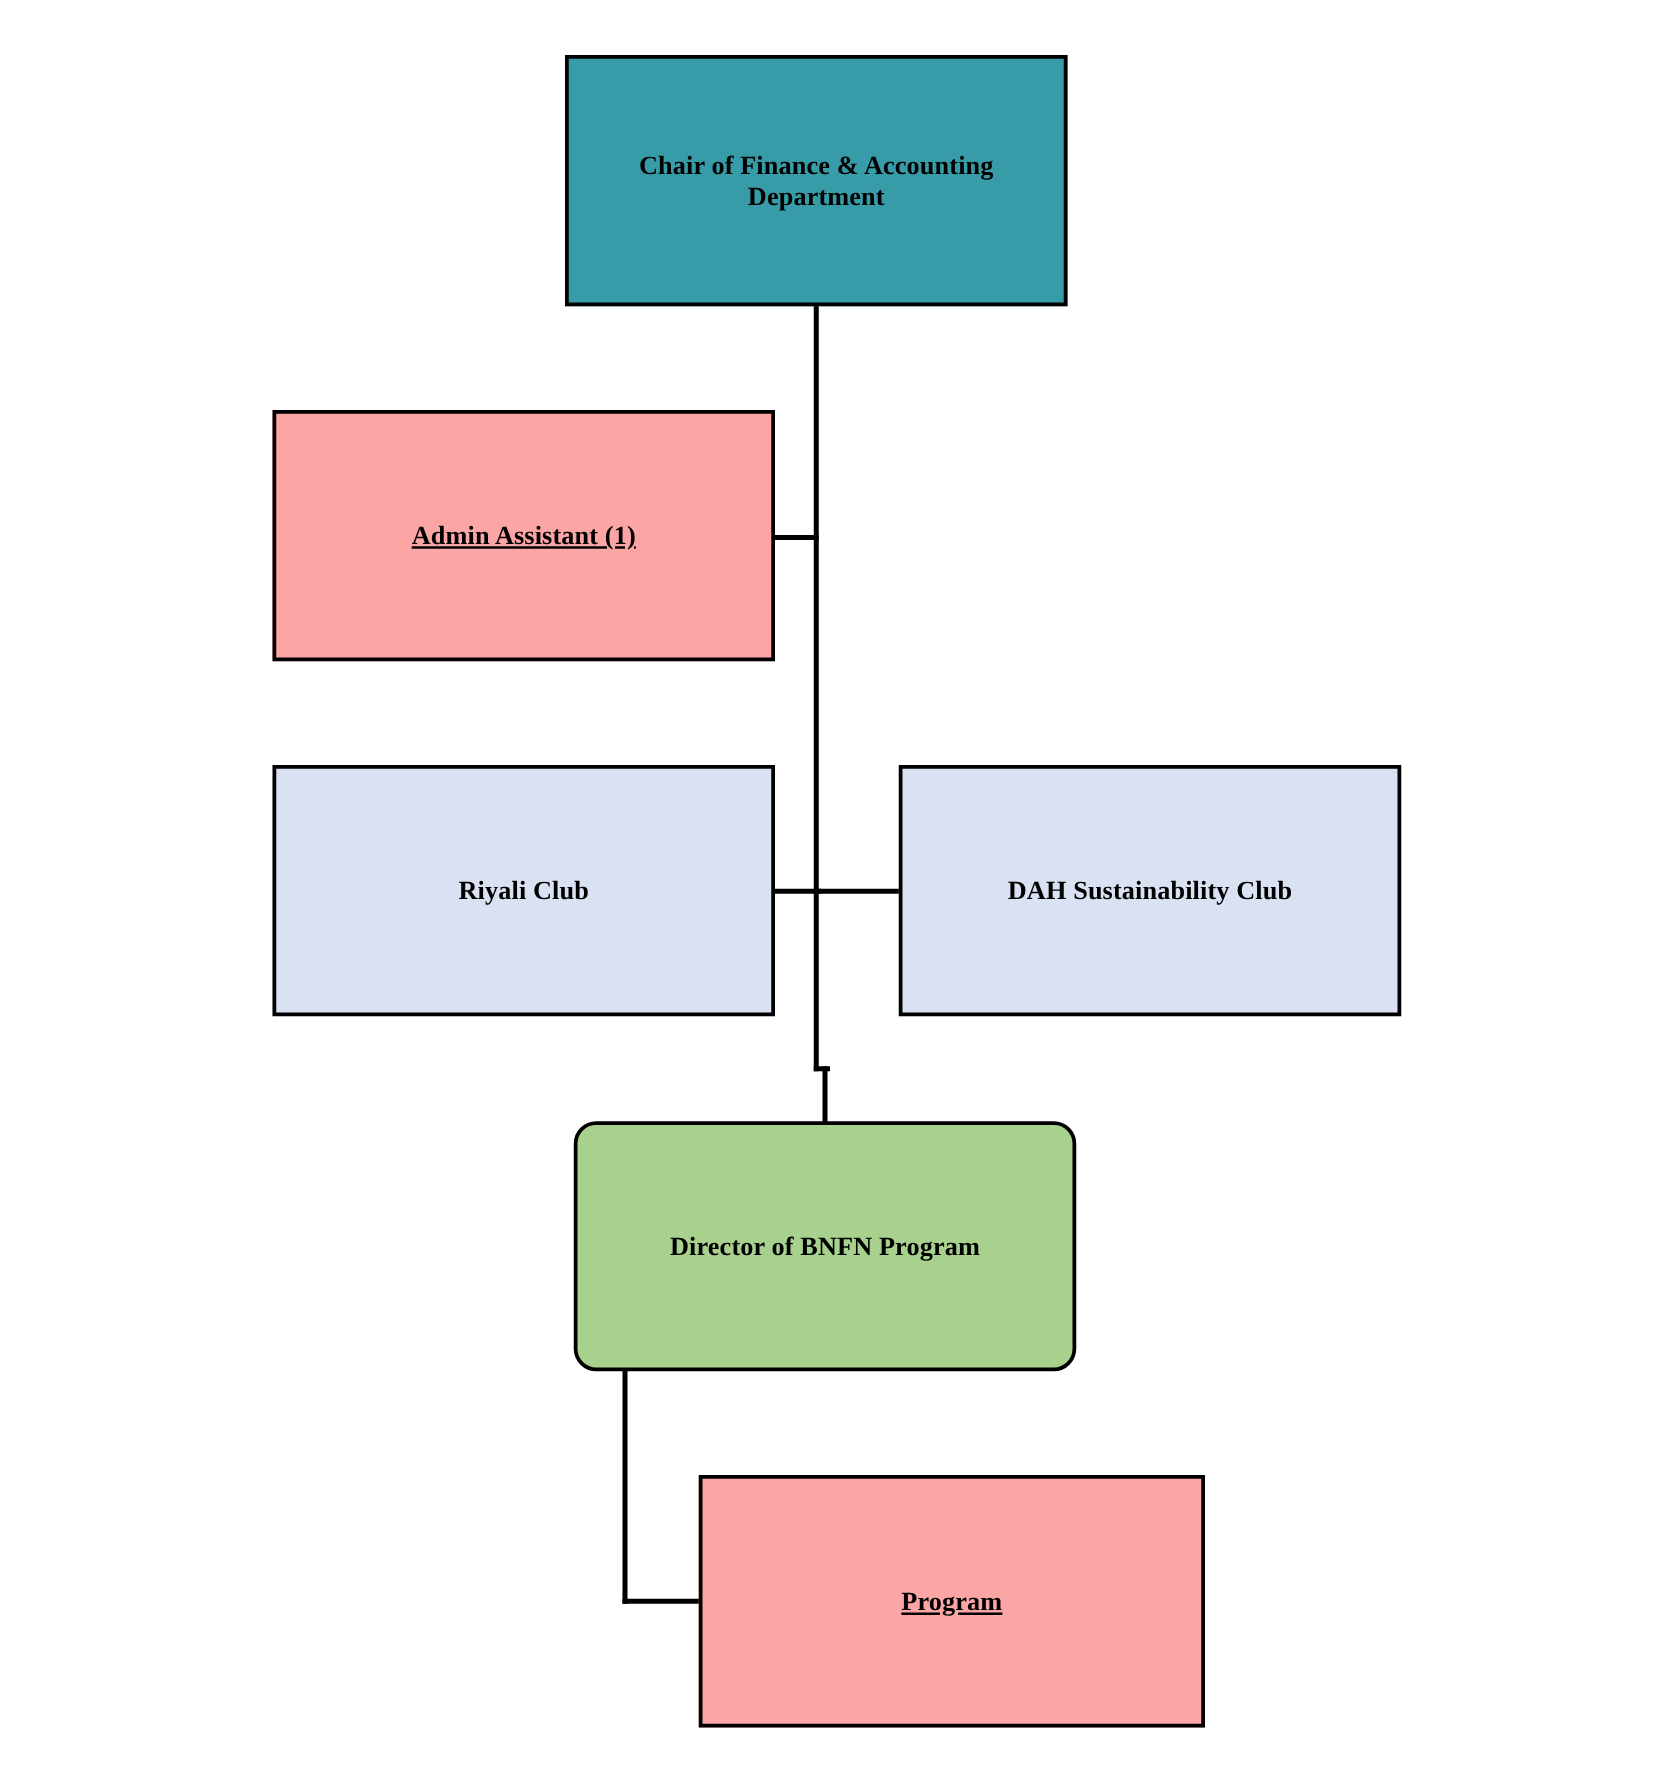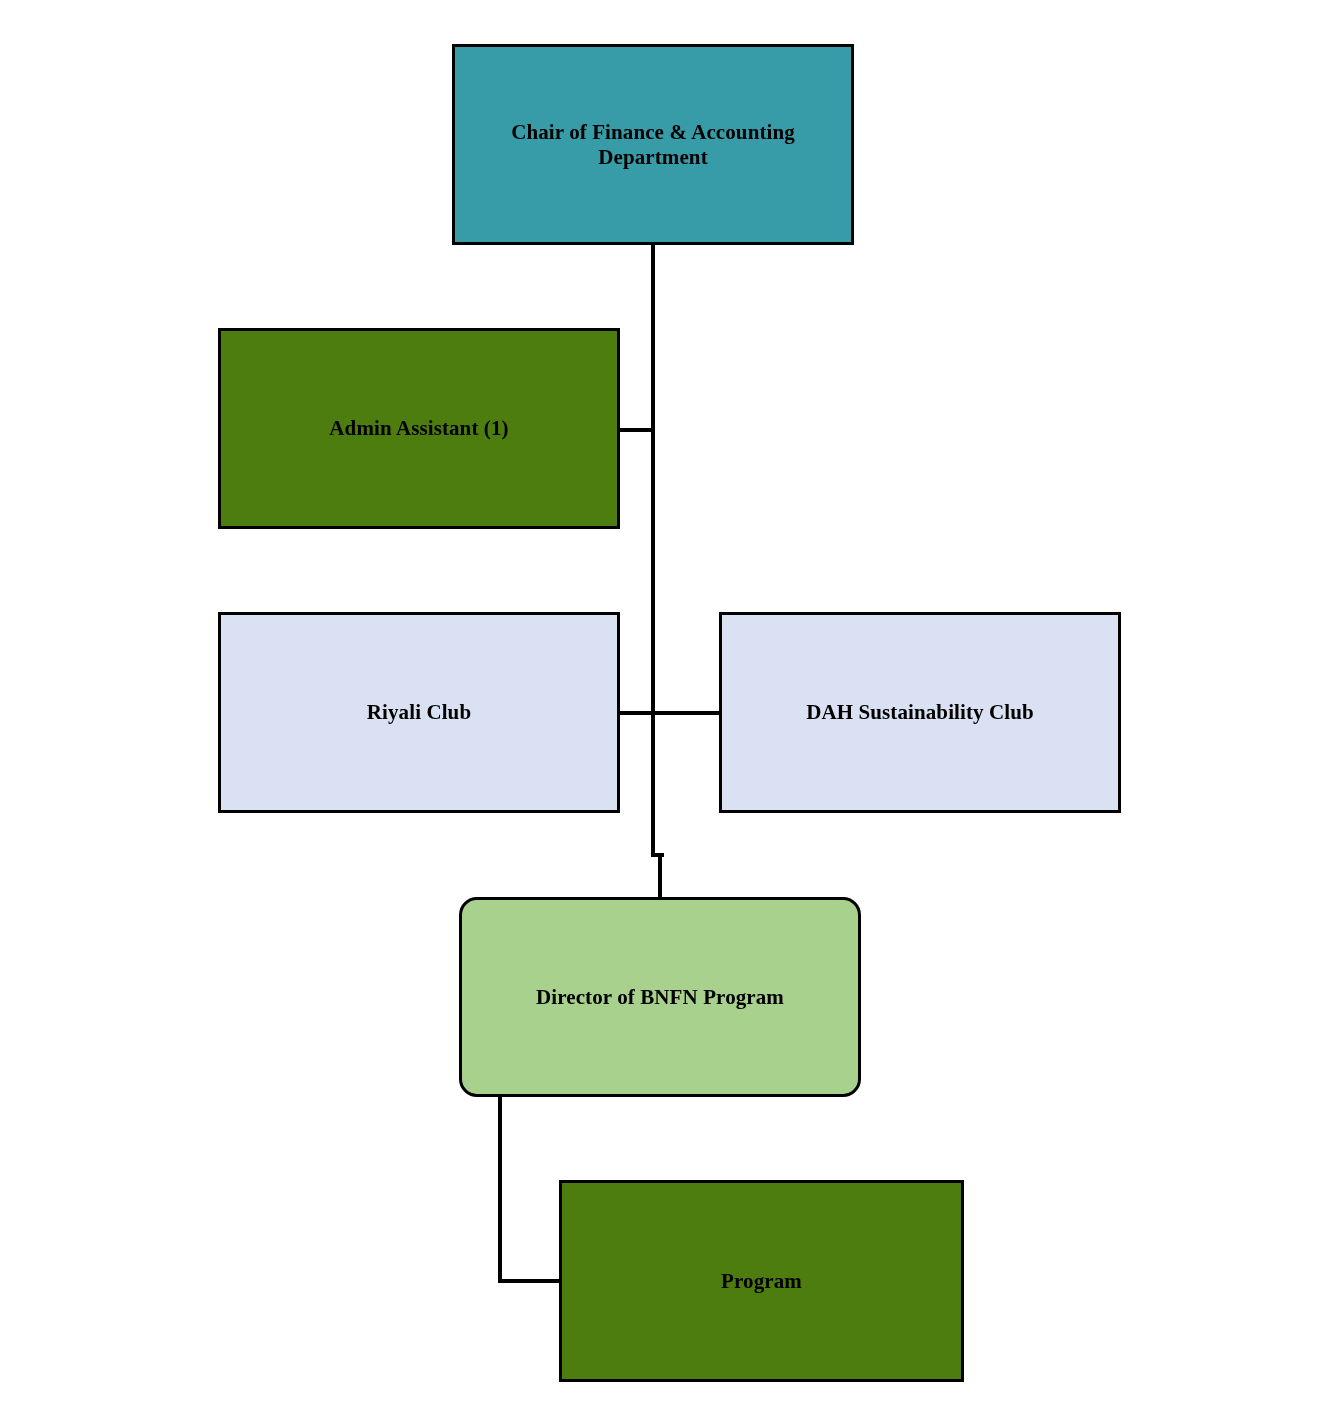--- a/index.html
+++ b/index.html
@@ -30,21 +30,21 @@
   .org-box .box-label {
     font-family: "Liberation Serif", "DejaVu Serif", serif;
     font-weight: bold;
     font-size: 21px;
     line-height: 1.18;
     color: #000000;
     padding: 0 10px;
     letter-spacing: 0.1px;
   }
   .box-teal   { background: #379CA8; }
-  .box-white  { background: #4d7c0f; }
+  .box-white  { background: #fca5a5; text-decoration: underline; }
   .box-blue   { background: #D9E1F2; }
   .box-green  { background: #A9D18E; }
 
   .conn {
     position: absolute;
     background: #000000;
     z-index: 1;
   }
   .conn-v { width: 4px; }
   .conn-h { height: 4px; }

